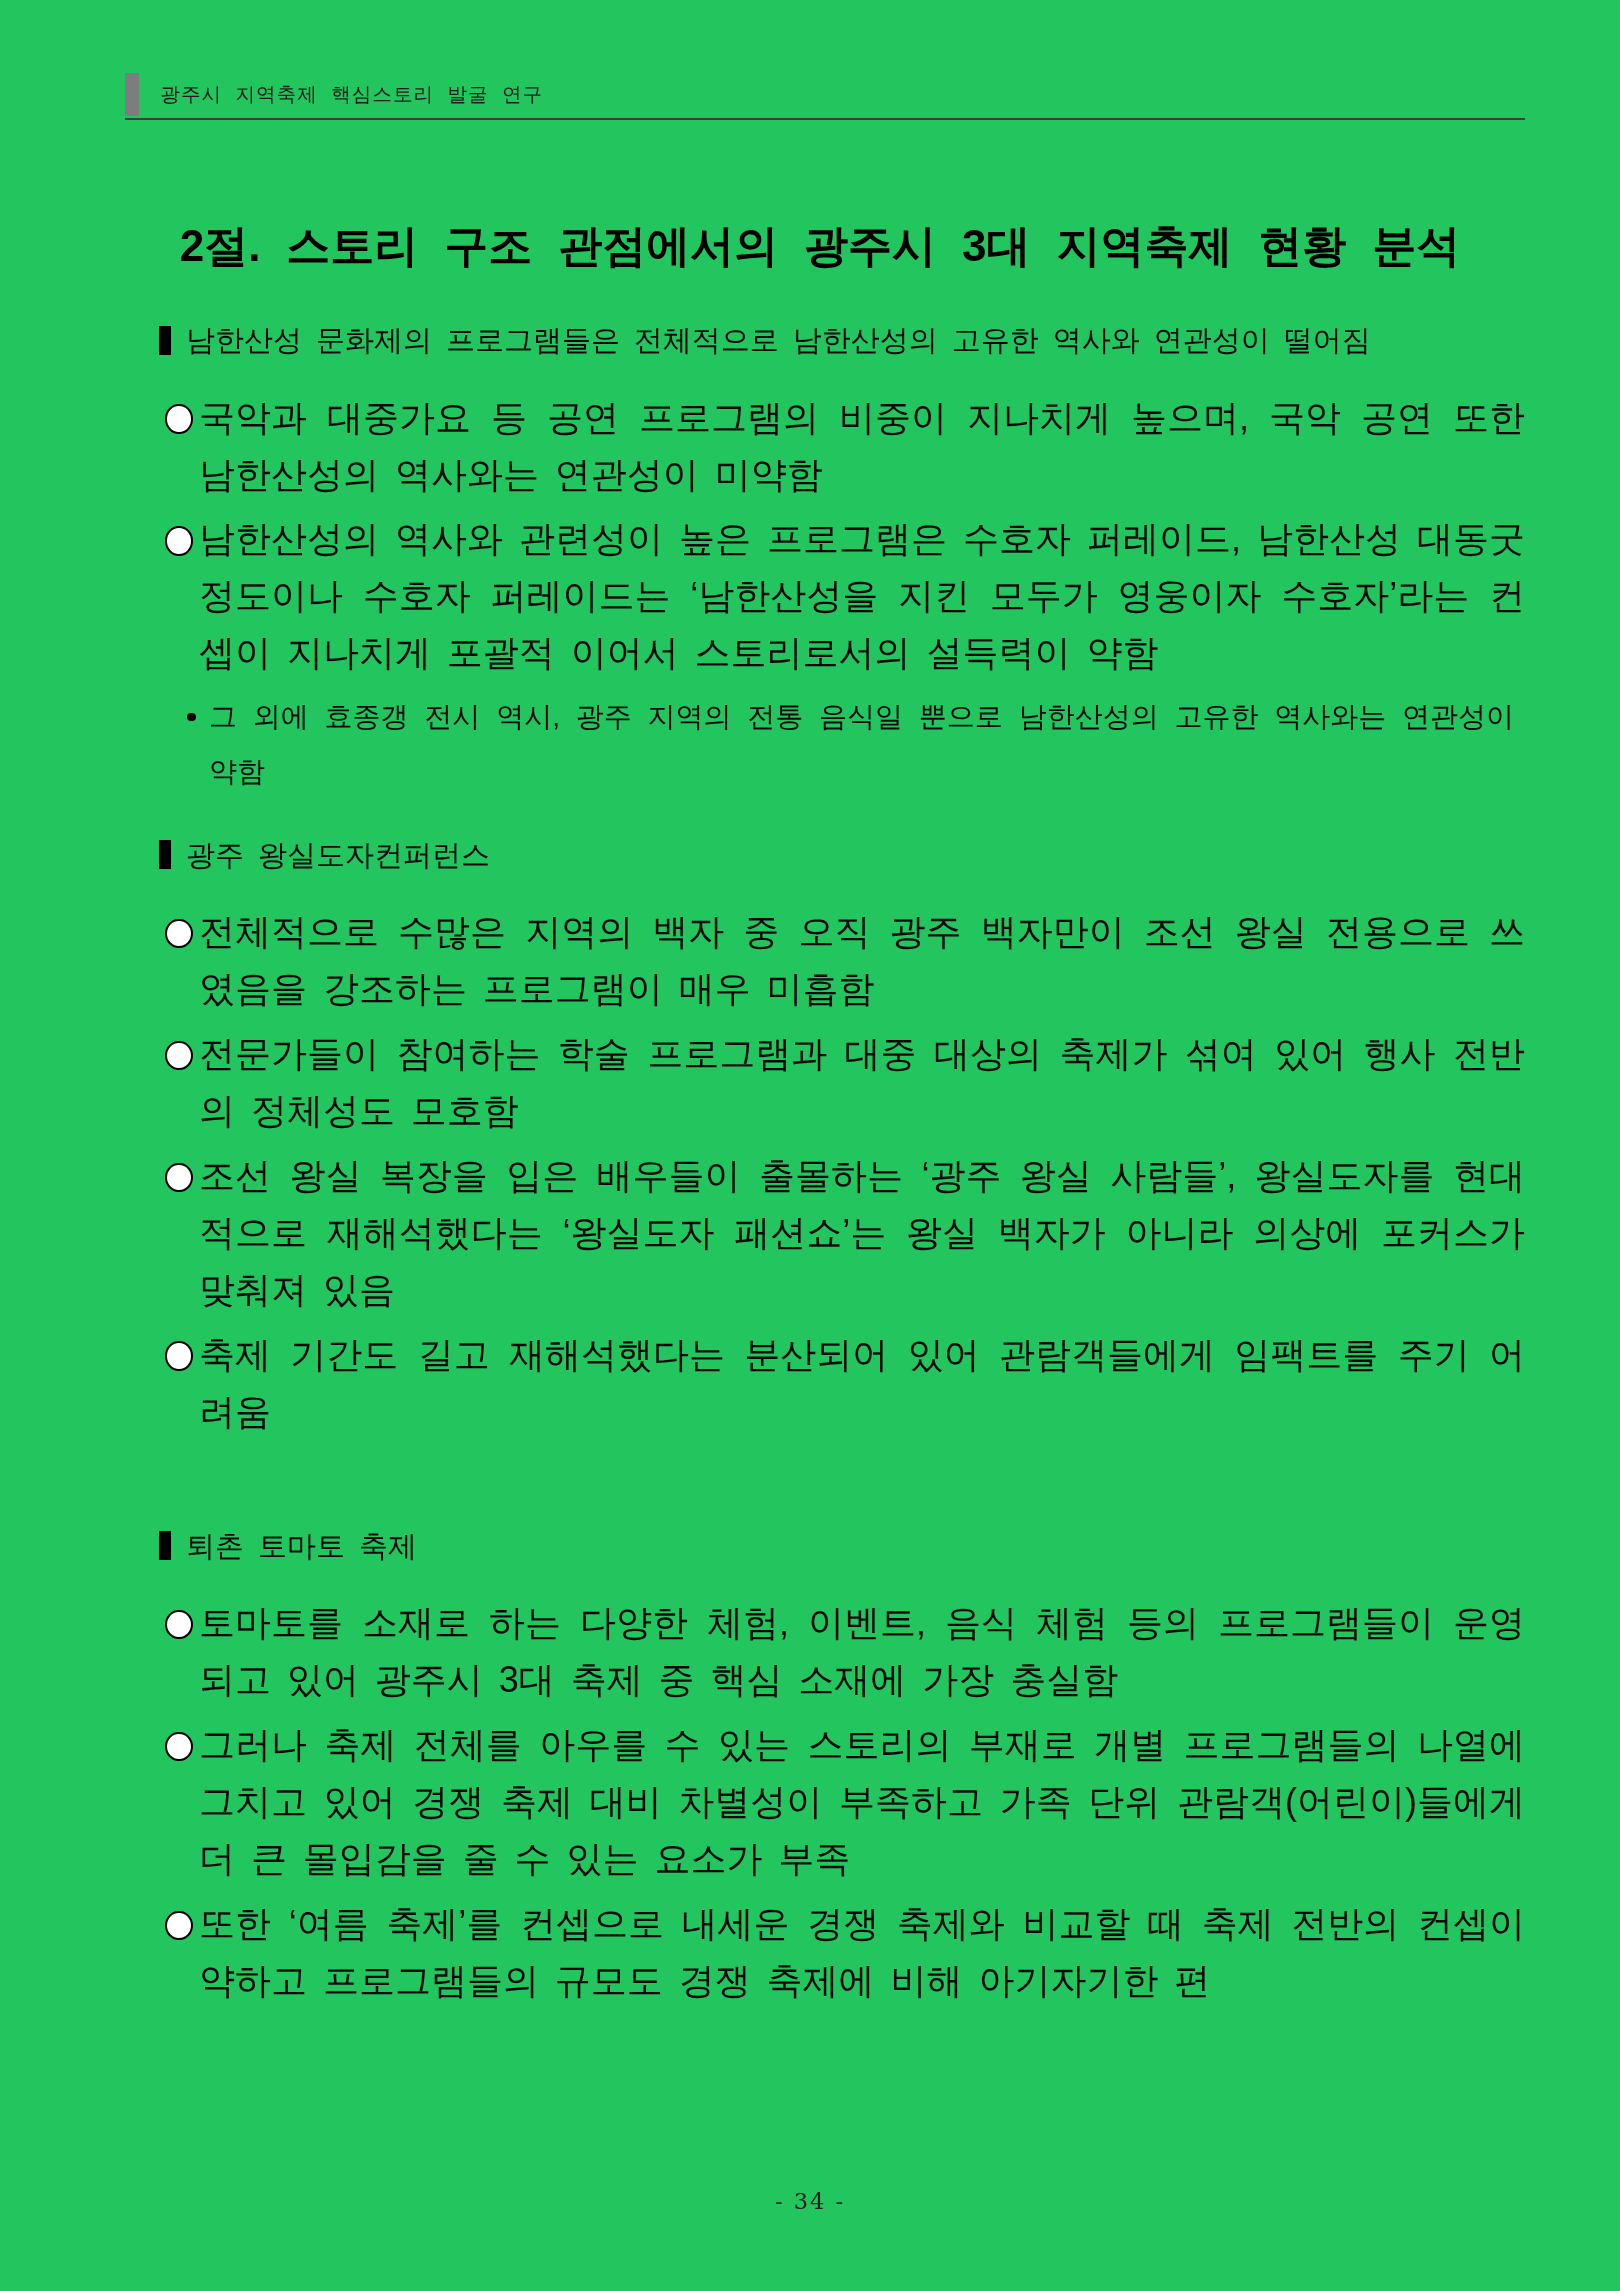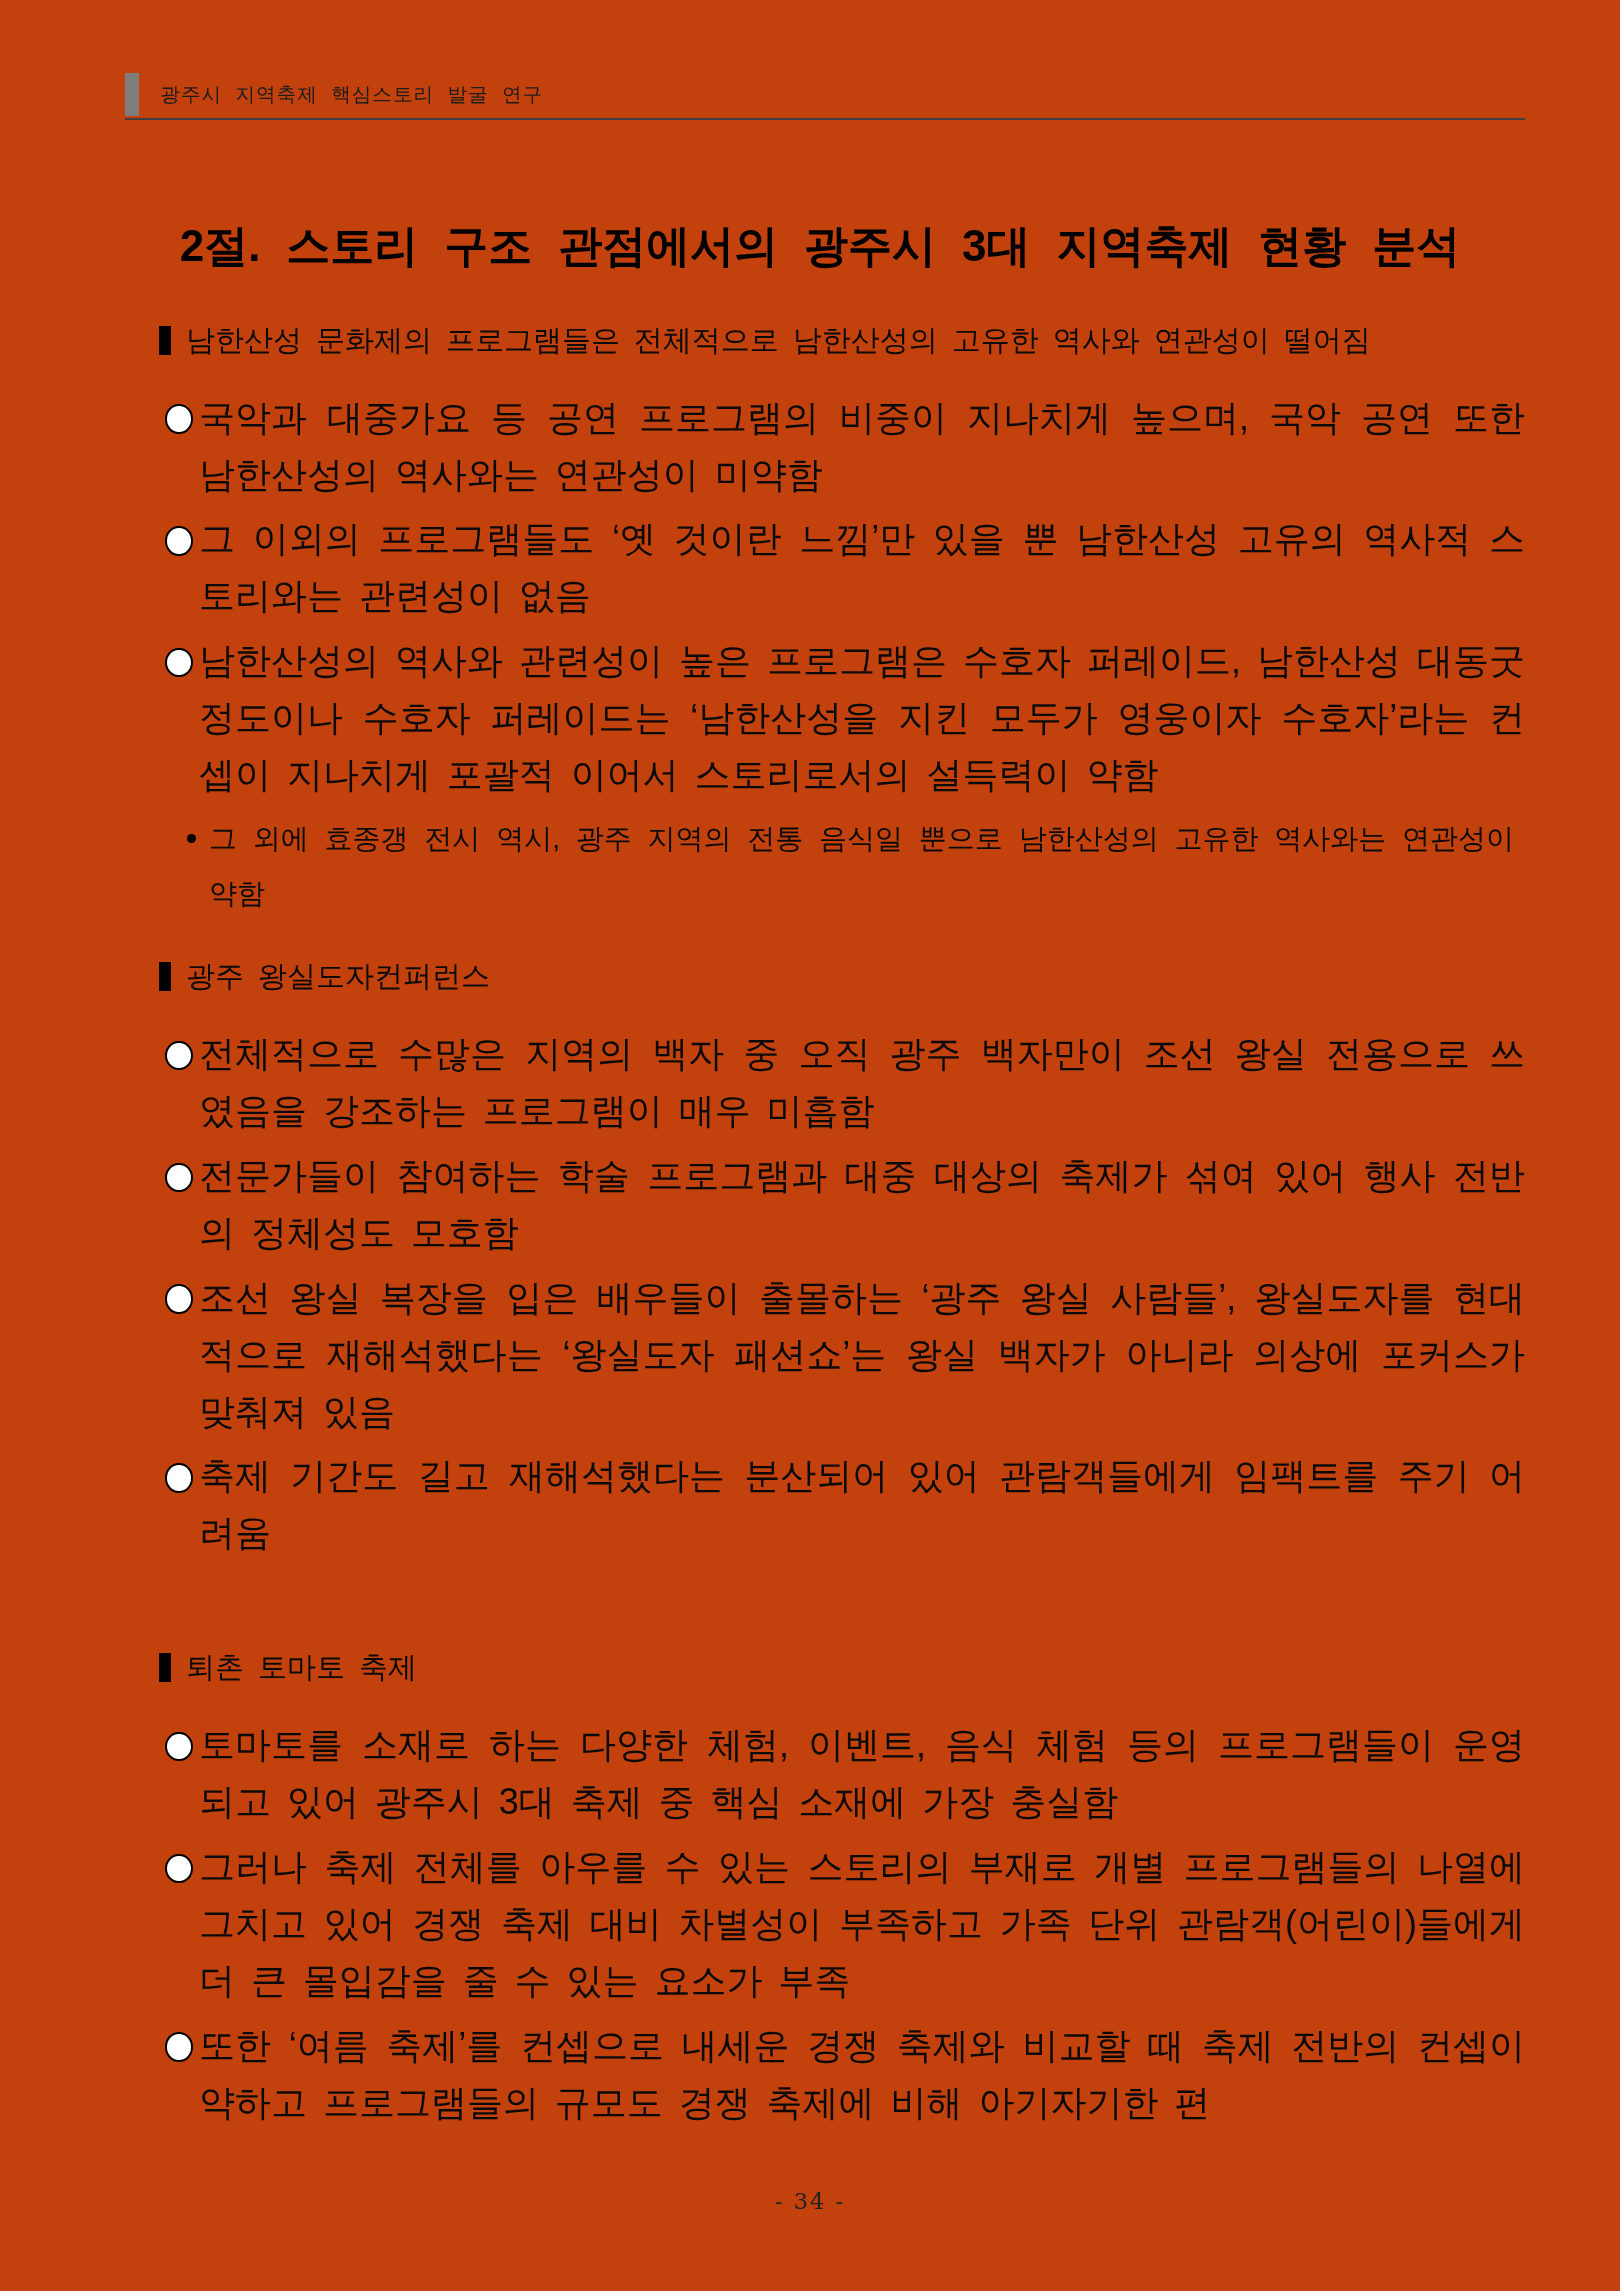--- a/index.html
+++ b/index.html
@@ -1,20 +1,20 @@
 <!DOCTYPE html>
 <html><head>
 <meta charset="utf-8">
 <style>
   html,body { margin:0; padding:0; background:#e8e8e8; }
   .page {
     position:relative;
     width:1620px; height:2292px;
     margin:0 auto;
-    background:#c2410c;
+    background:#22c55e;
     color:#111;
     font-family:"Liberation Sans", sans-serif;
     overflow:hidden;
   }
 
   
   .runhead {
     position:absolute; top:71px; left:125px; right:95px;
     height:47px;
     border-bottom:2px solid #3f3f3f;
@@ -104,24 +104,20 @@
       <div class="sec-head">
         <span class="sq"></span>
         <span>남한산성 문화제의 프로그램들은 전체적으로 남한산성의 고유한 역사와 연관성이 떨어짐</span>
       </div>
       <div class="item">
         <span class="circ"></span>
         <span>국악과 대중가요 등 공연 프로그램의 비중이 지나치게 높으며, 국악 공연 또한 남한산성의 역사와는 연관성이 미약함</span>
       </div>
       <div class="item">
         <span class="circ"></span>
-        <span>그 이외의 프로그램들도 ‘옛 것이란 느낌’만 있을 뿐 남한산성 고유의 역사적 스토리와는 관련성이 없음</span>
-      </div>
-      <div class="item">
-        <span class="circ"></span>
         <span>남한산성의 역사와 관련성이 높은 프로그램은 수호자 퍼레이드, 남한산성 대동굿 정도이나 수호자 퍼레이드는 ‘남한산성을 지킨 모두가 영웅이자 수호자’라는 컨셉이 지나치게 포괄적 이어서 스토리로서의 설득력이 약함</span>
       </div>
       <div class="subitem">
         <span class="dot"></span>
         <span>그 외에 효종갱 전시 역시, 광주 지역의 전통 음식일 뿐으로 남한산성의 고유한 역사와는 연관성이 약함</span>
       </div>
     </div>
 
     <div class="sec gap-small">
       <div class="sec-head">

